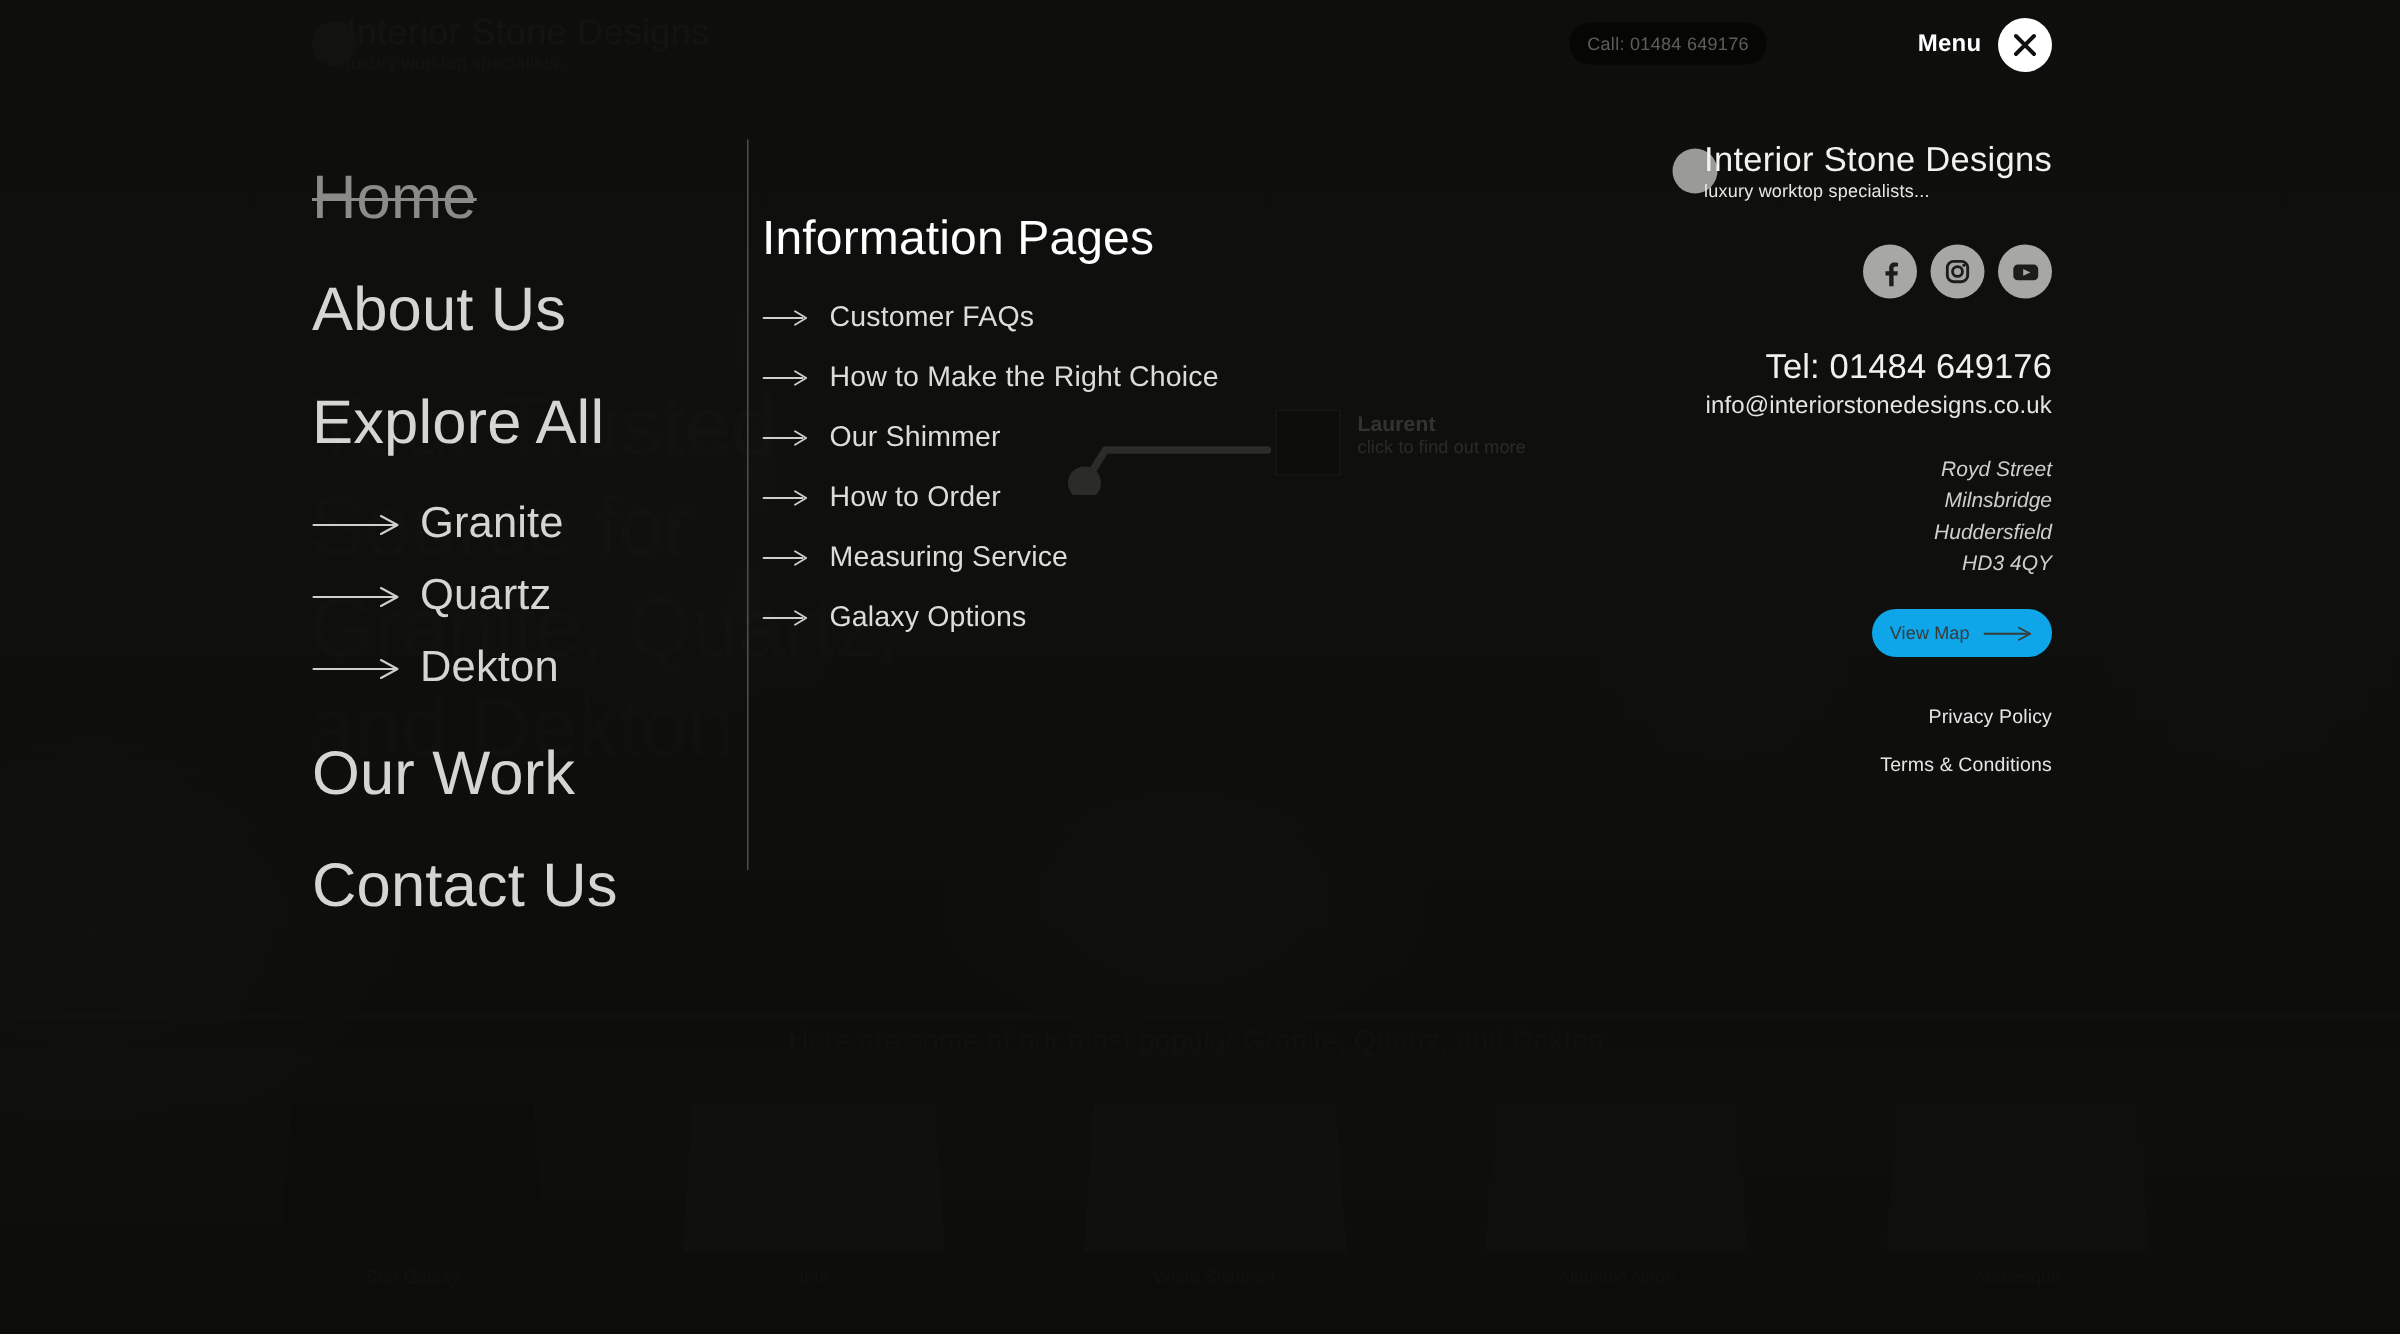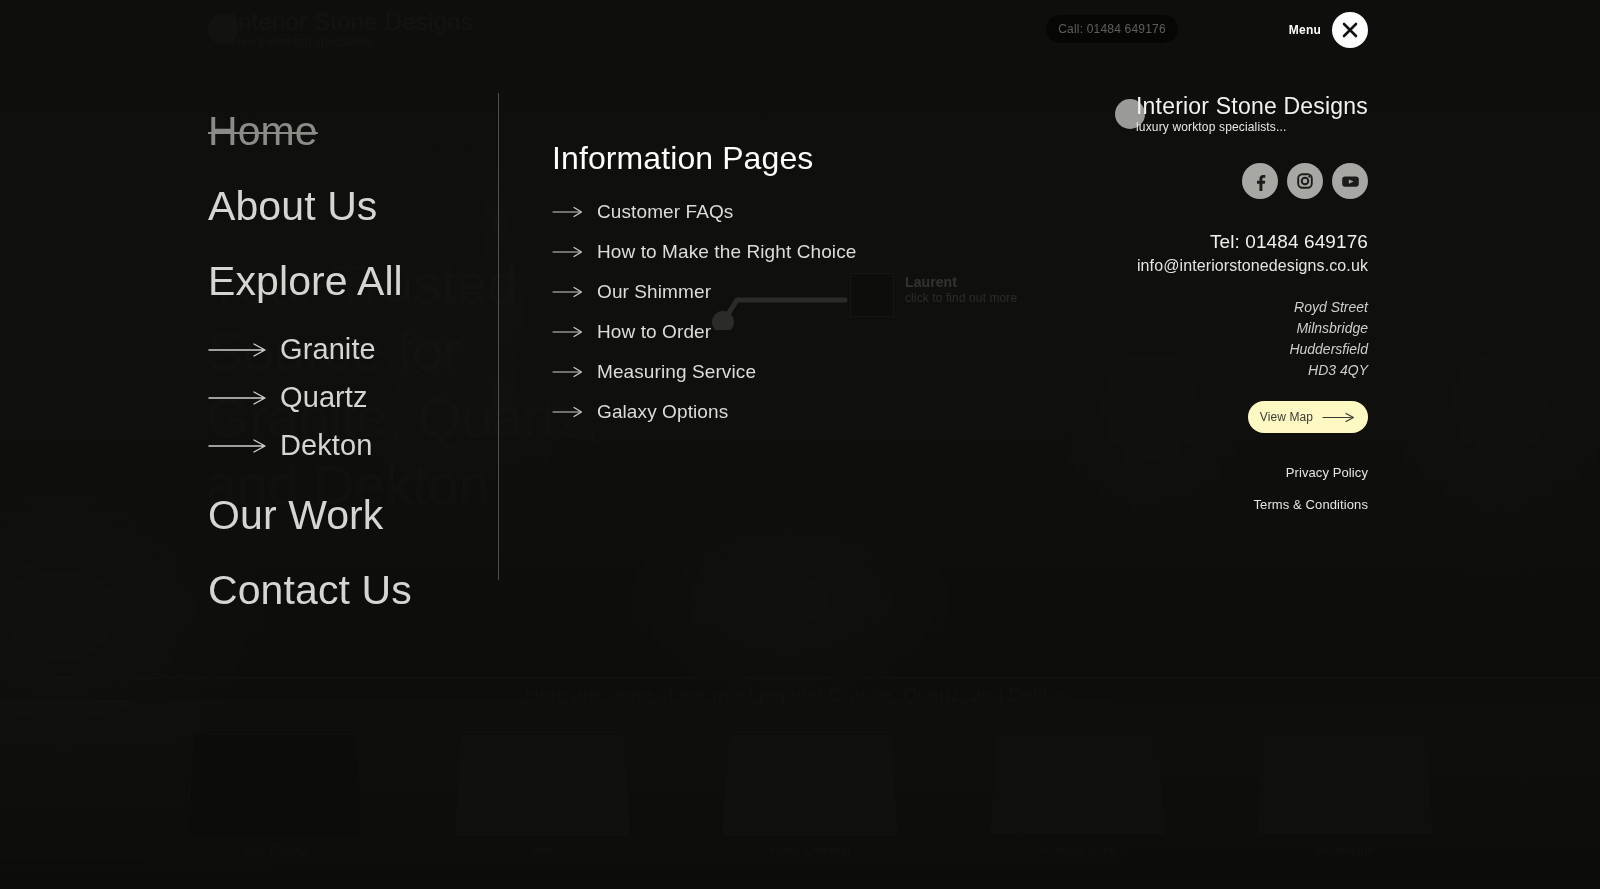--- a/index.html
+++ b/index.html
@@ -133,21 +133,21 @@
     cursor: pointer;
   }
 
   .menu-toggle {
     position: absolute;
     right: 232px; top: 12px;
     display: flex; align-items: center; gap: 11px;
     cursor: pointer;
   }
   .menu-label {
-    font-size: 12px; font-weight: bold;
+    font-size: 16px; font-weight: bold;
     color: #ffffff;
     letter-spacing: 0.2px;
   }
   .close-circle {
     width: 36px; height: 36px; border-radius: 50%;
     background: #ffffff;
     display: flex; align-items: center; justify-content: center;
   }
   .close-circle svg { display: block; }
 
@@ -187,21 +187,21 @@
   .divider {
     position: absolute;
     left: 498px; top: 93px;
     width: 1px; height: 487px;
     background: rgba(225,225,220,0.30);
   }
 
   
   .info-col {
     position: absolute;
-    left: 552px; top: 140px;
+    left: 508px; top: 140px;
   }
   .info-title {
     font-size: 32px;
     color: #ffffff;
     letter-spacing: 0.1px;
     margin-bottom: 24px;
   }
   .info-item {
     display: flex; align-items: center; gap: 13px;
     margin-bottom: 18px;
@@ -274,42 +274,42 @@
   }
   .social {
     width: 36px; height: 36px; border-radius: 50%;
     background: #a7a7a4;
     display: flex; align-items: center; justify-content: center;
     cursor: pointer;
   }
   .social svg { display: block; }
 
   .panel-tel {
-    font-size: 19px; color: #f0f0ec;
+    font-size: 23px; color: #f0f0ec;
     letter-spacing: 0.1px;
     cursor: pointer;
   }
   .panel-email {
     font-size: 16px; color: #e4e4e0;
     letter-spacing: 0.1px;
     margin-top: 4px;
     cursor: pointer;
   }
   .panel-address {
     margin-top: 22px;
     font-size: 14px;
     font-style: italic;
     color: #cfcfcb;
     line-height: 21px;
   }
   .viewmap-wrap { display: flex; justify-content: flex-end; margin-top: 20px; }
   .viewmap {
     width: 120px; height: 32px;
     border-radius: 16px;
-    background: #fef9c3;
+    background: #0ea5e9;
     display: flex; align-items: center; justify-content: center; gap: 9px;
     cursor: pointer;
   }
   .viewmap-label { font-size: 12px; color: #3a3a38; letter-spacing: 0.1px; }
   .legal { margin-top: 32px; }
   .legal-link {
     font-size: 13px; color: #e5e5e5;
     letter-spacing: 0.1px;
     margin-bottom: 17px;
     cursor: pointer;

